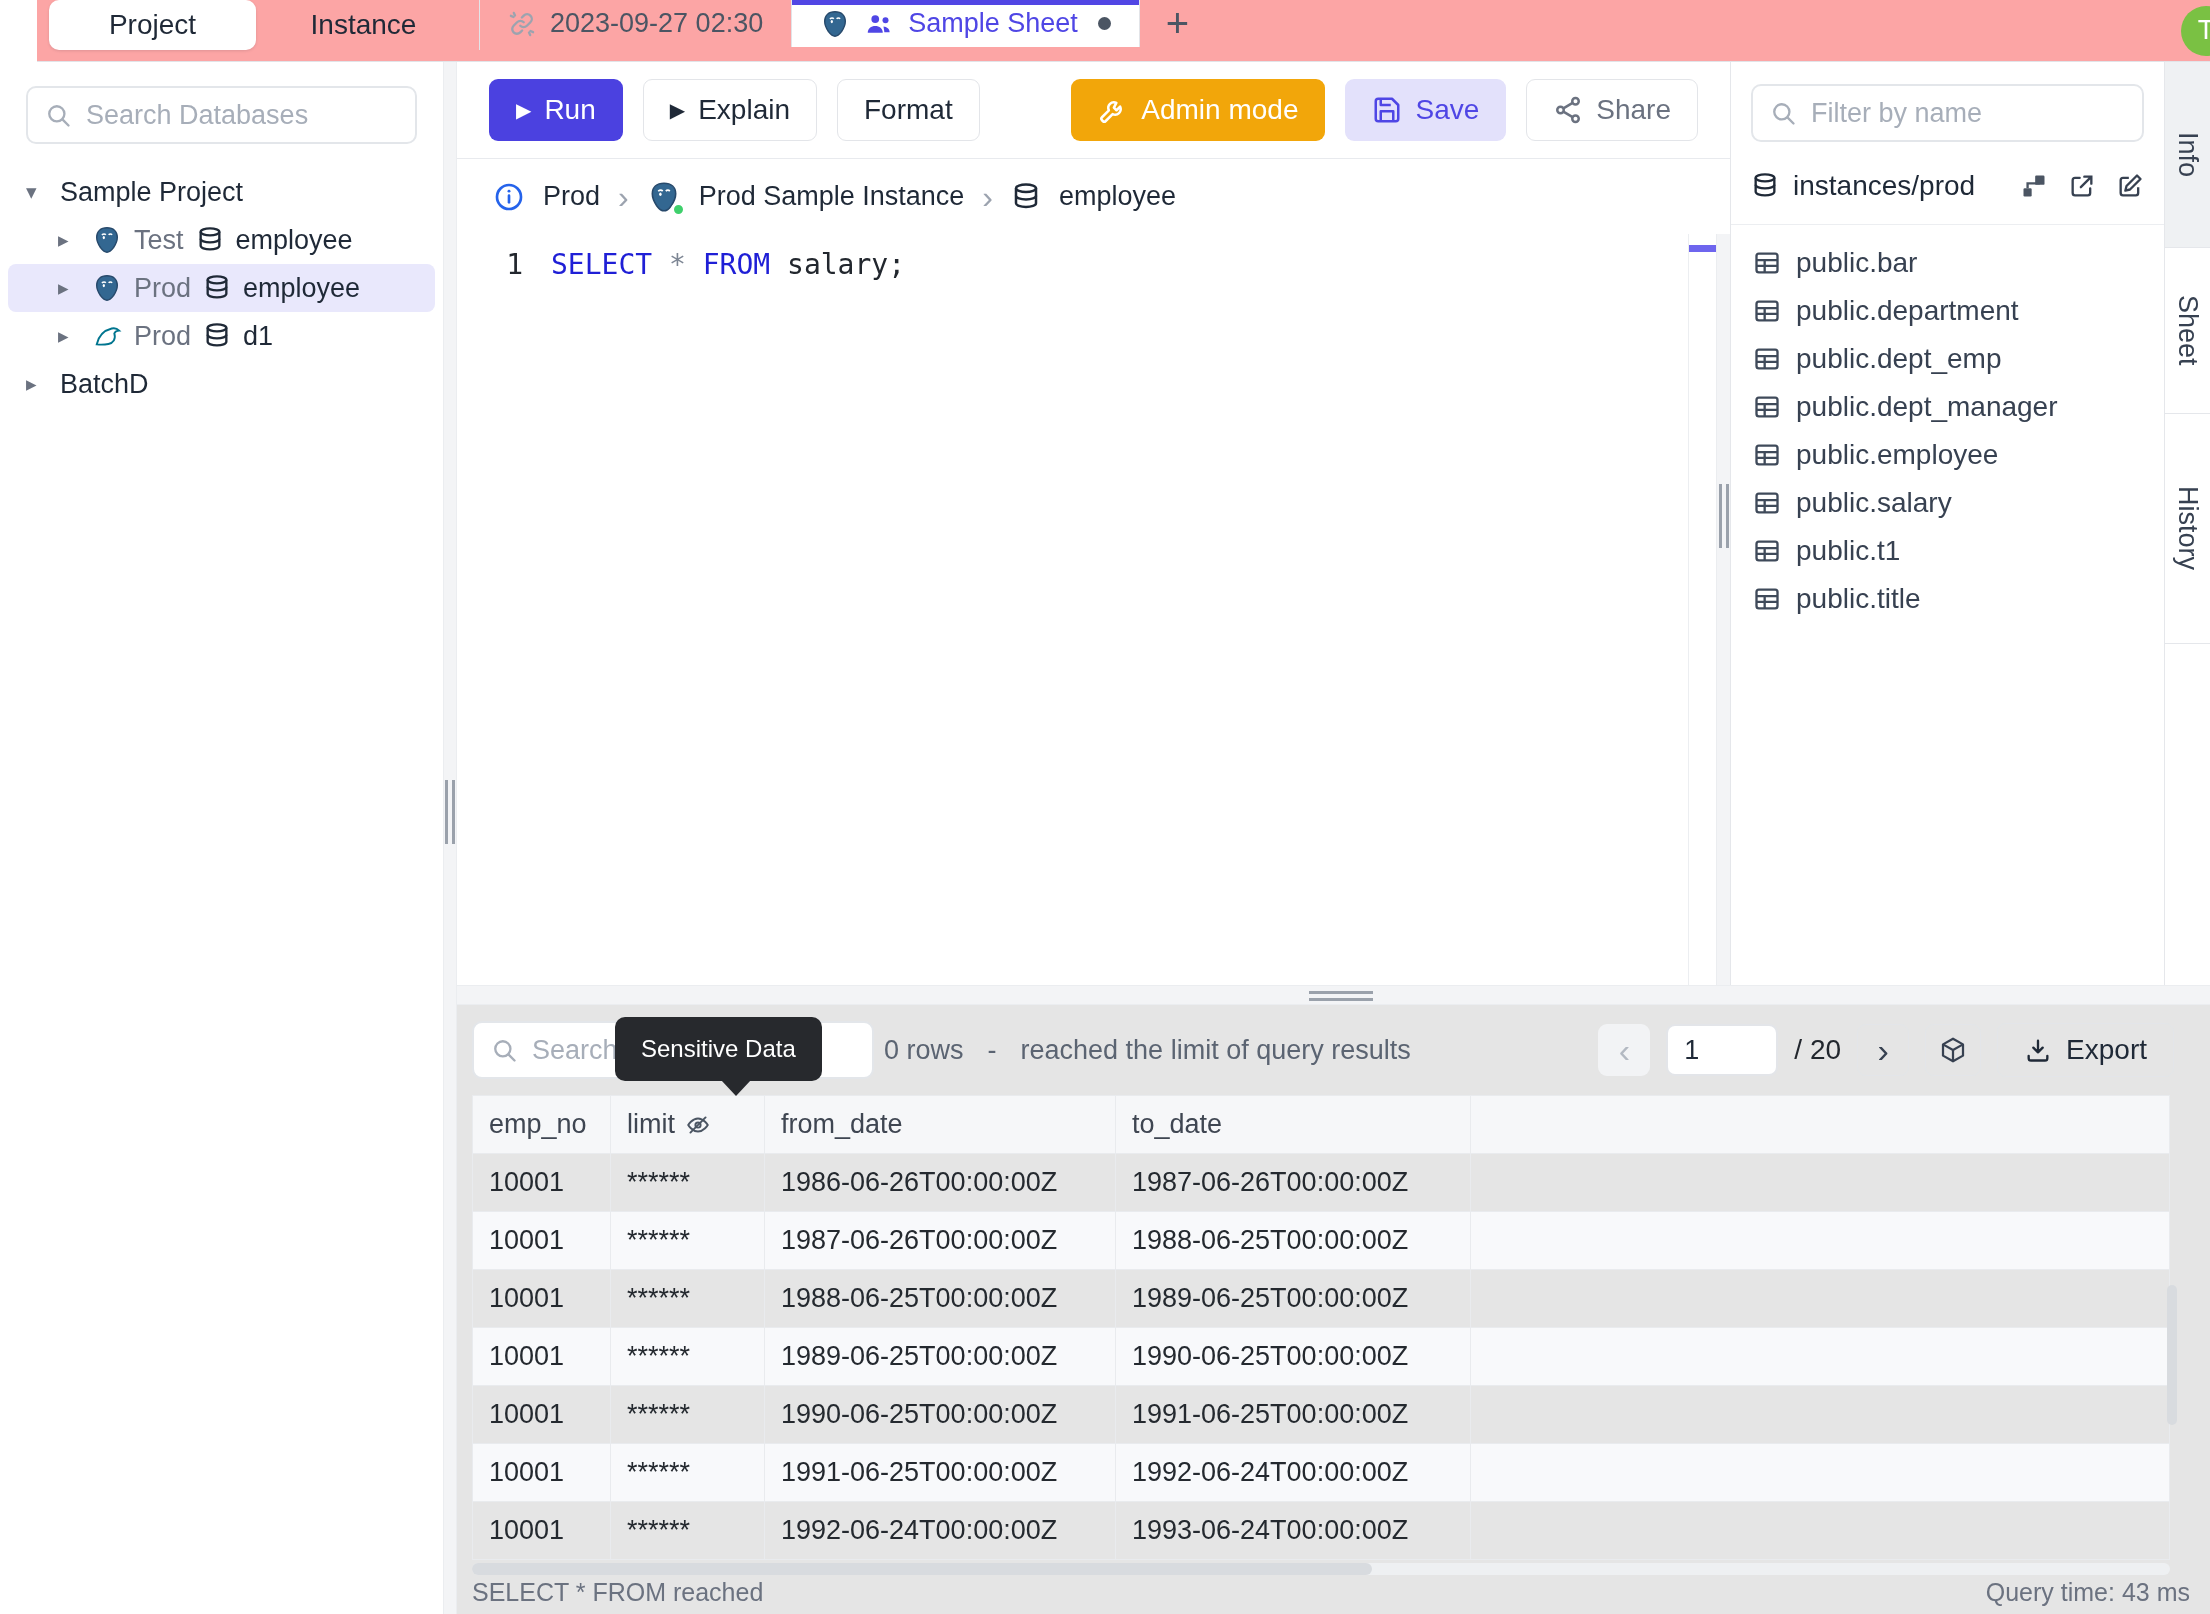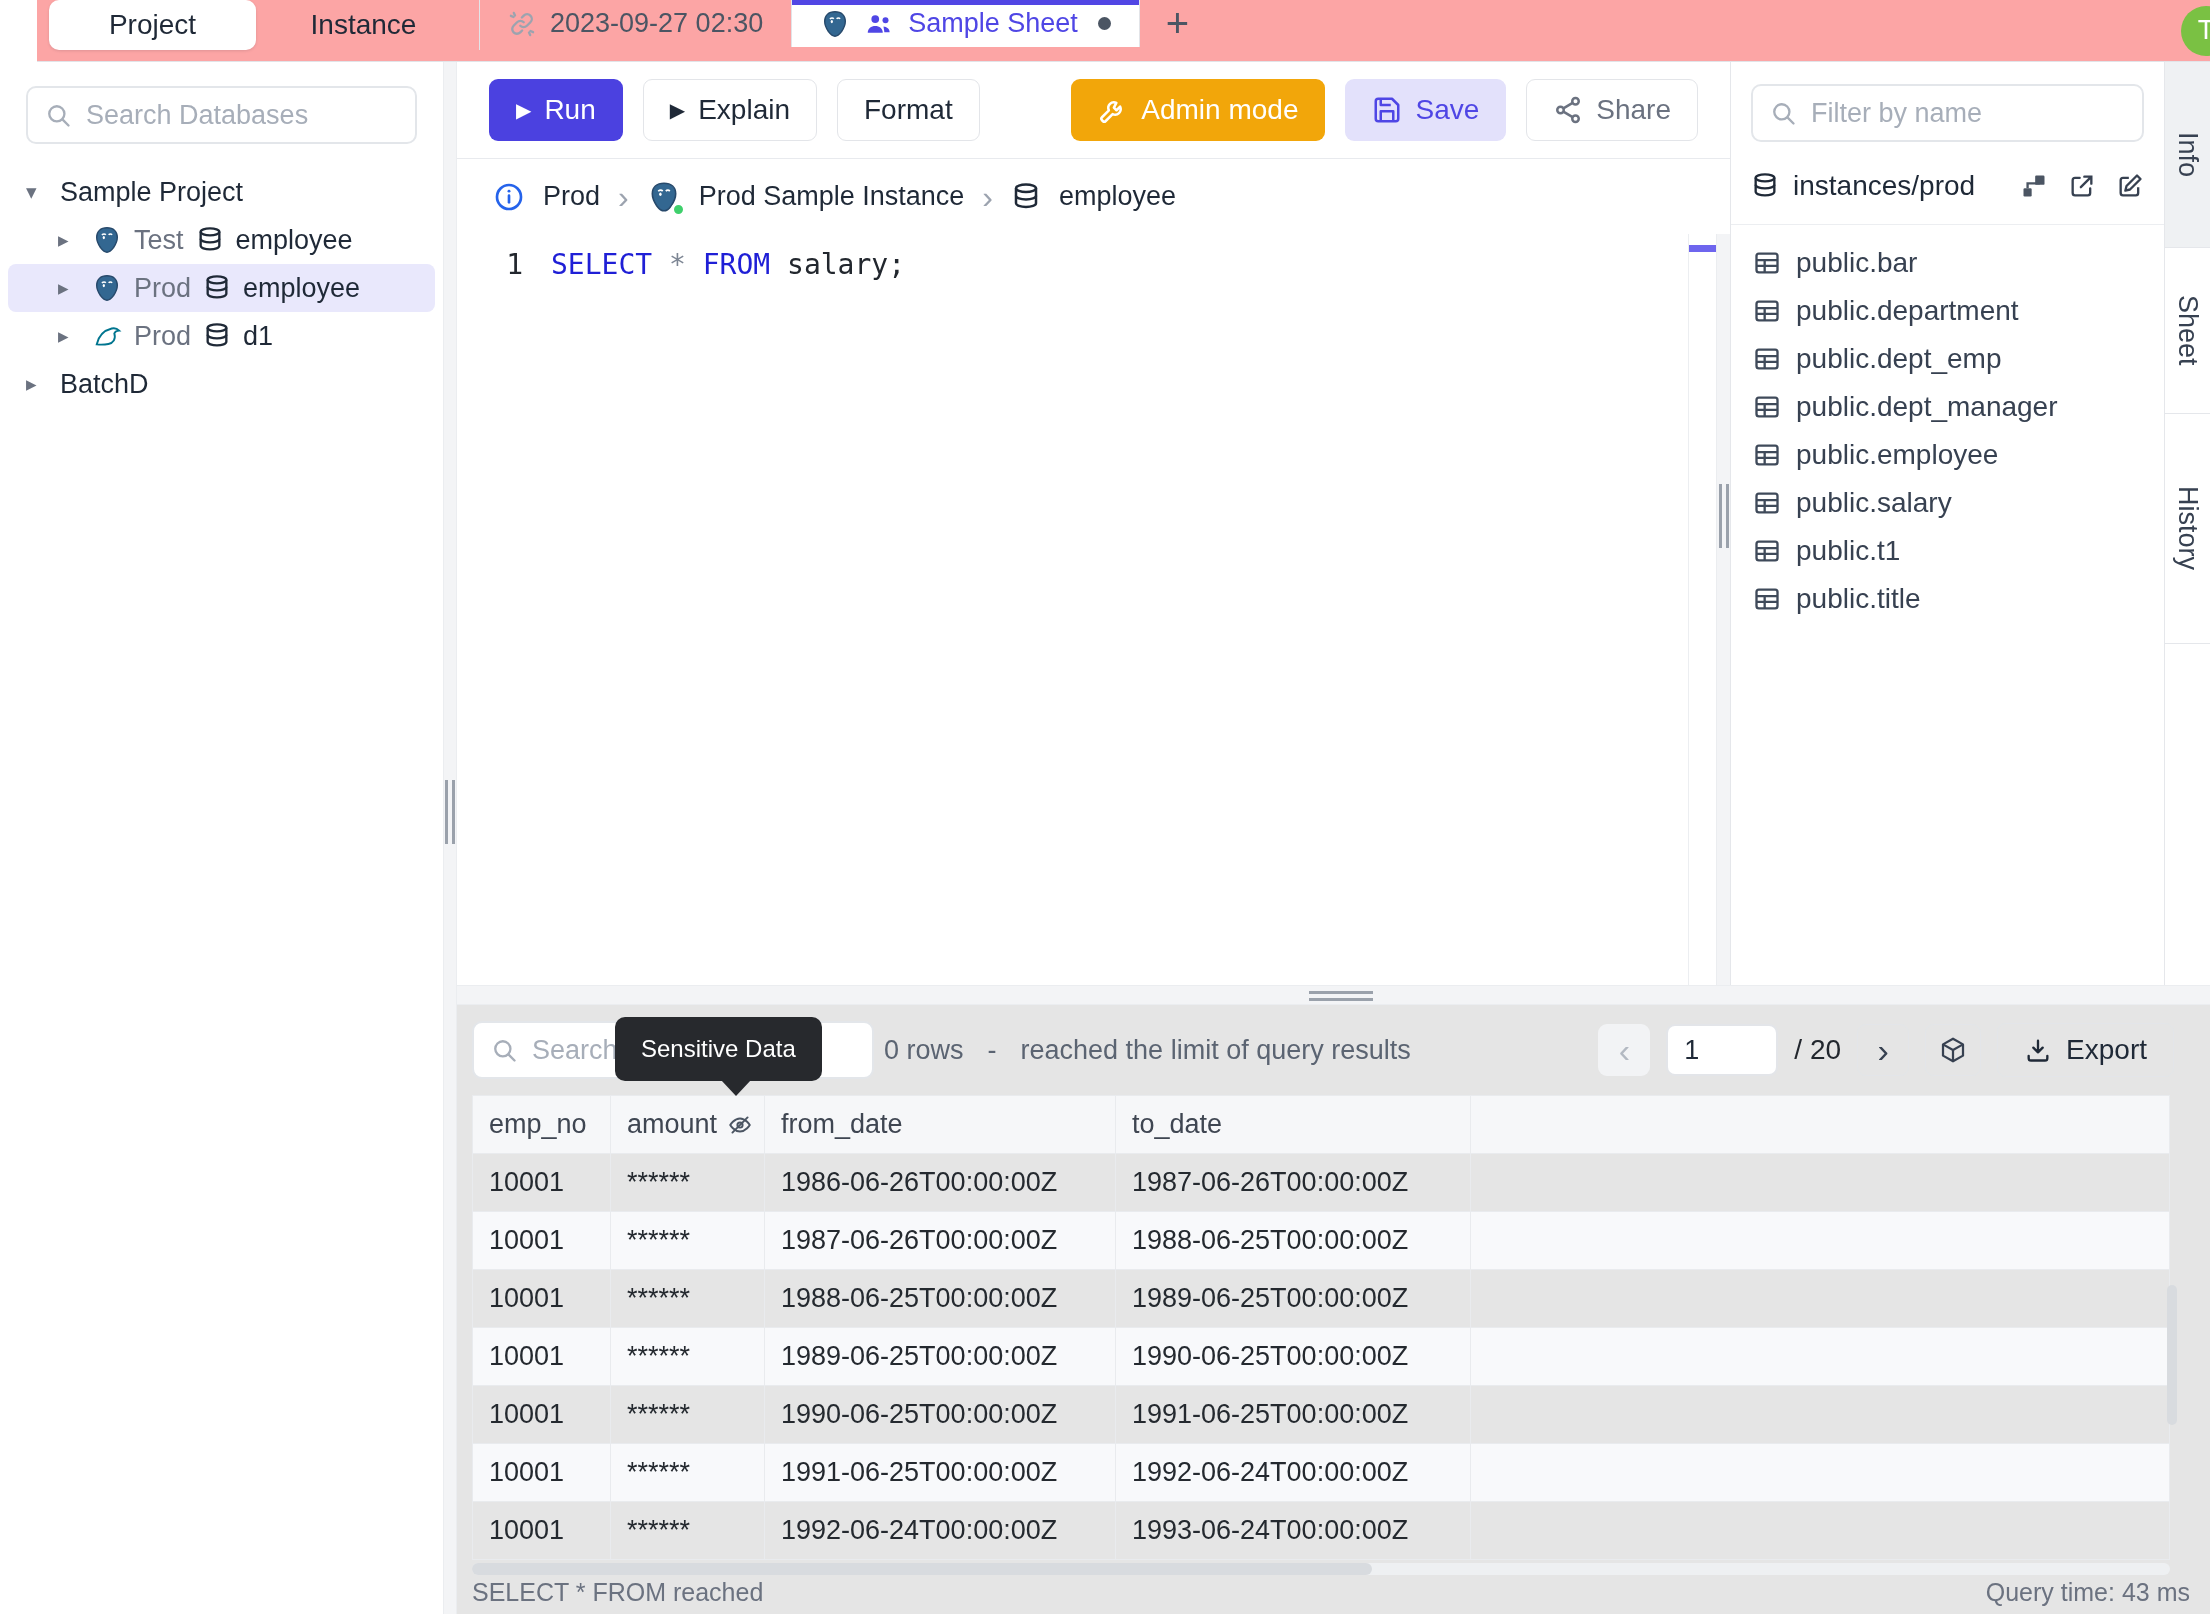--- a/index.html
+++ b/index.html
@@ -530,21 +530,21 @@
           </span>
           <span>Export</span>
         </button>
       </div>
       <div class="tooltip">Sensitive Data</div>
     </div>
 
     <div class="rtable">
       <div class="cell head">emp_no</div>
       <div class="cell head">
-        <span>amount</span>
+        <span>limit</span>
         <span>
           <svg width="26" height="26" viewBox="0 0 24 24" fill="none" stroke="#4b5563" stroke-width="1.8" stroke-linecap="round">
             <path d="M3 12s3.5-6 9-6 9 6 9 6-3.5 6-9 6-9-6-9-6z"></path>
               <circle cx="12" cy="12" r="2.4"></circle>
               <path d="M5 19L19 5"></path>
           </svg>
         </span>
       </div>
       <div class="cell head">from_date</div>
       <div class="cell head">to_date</div>

